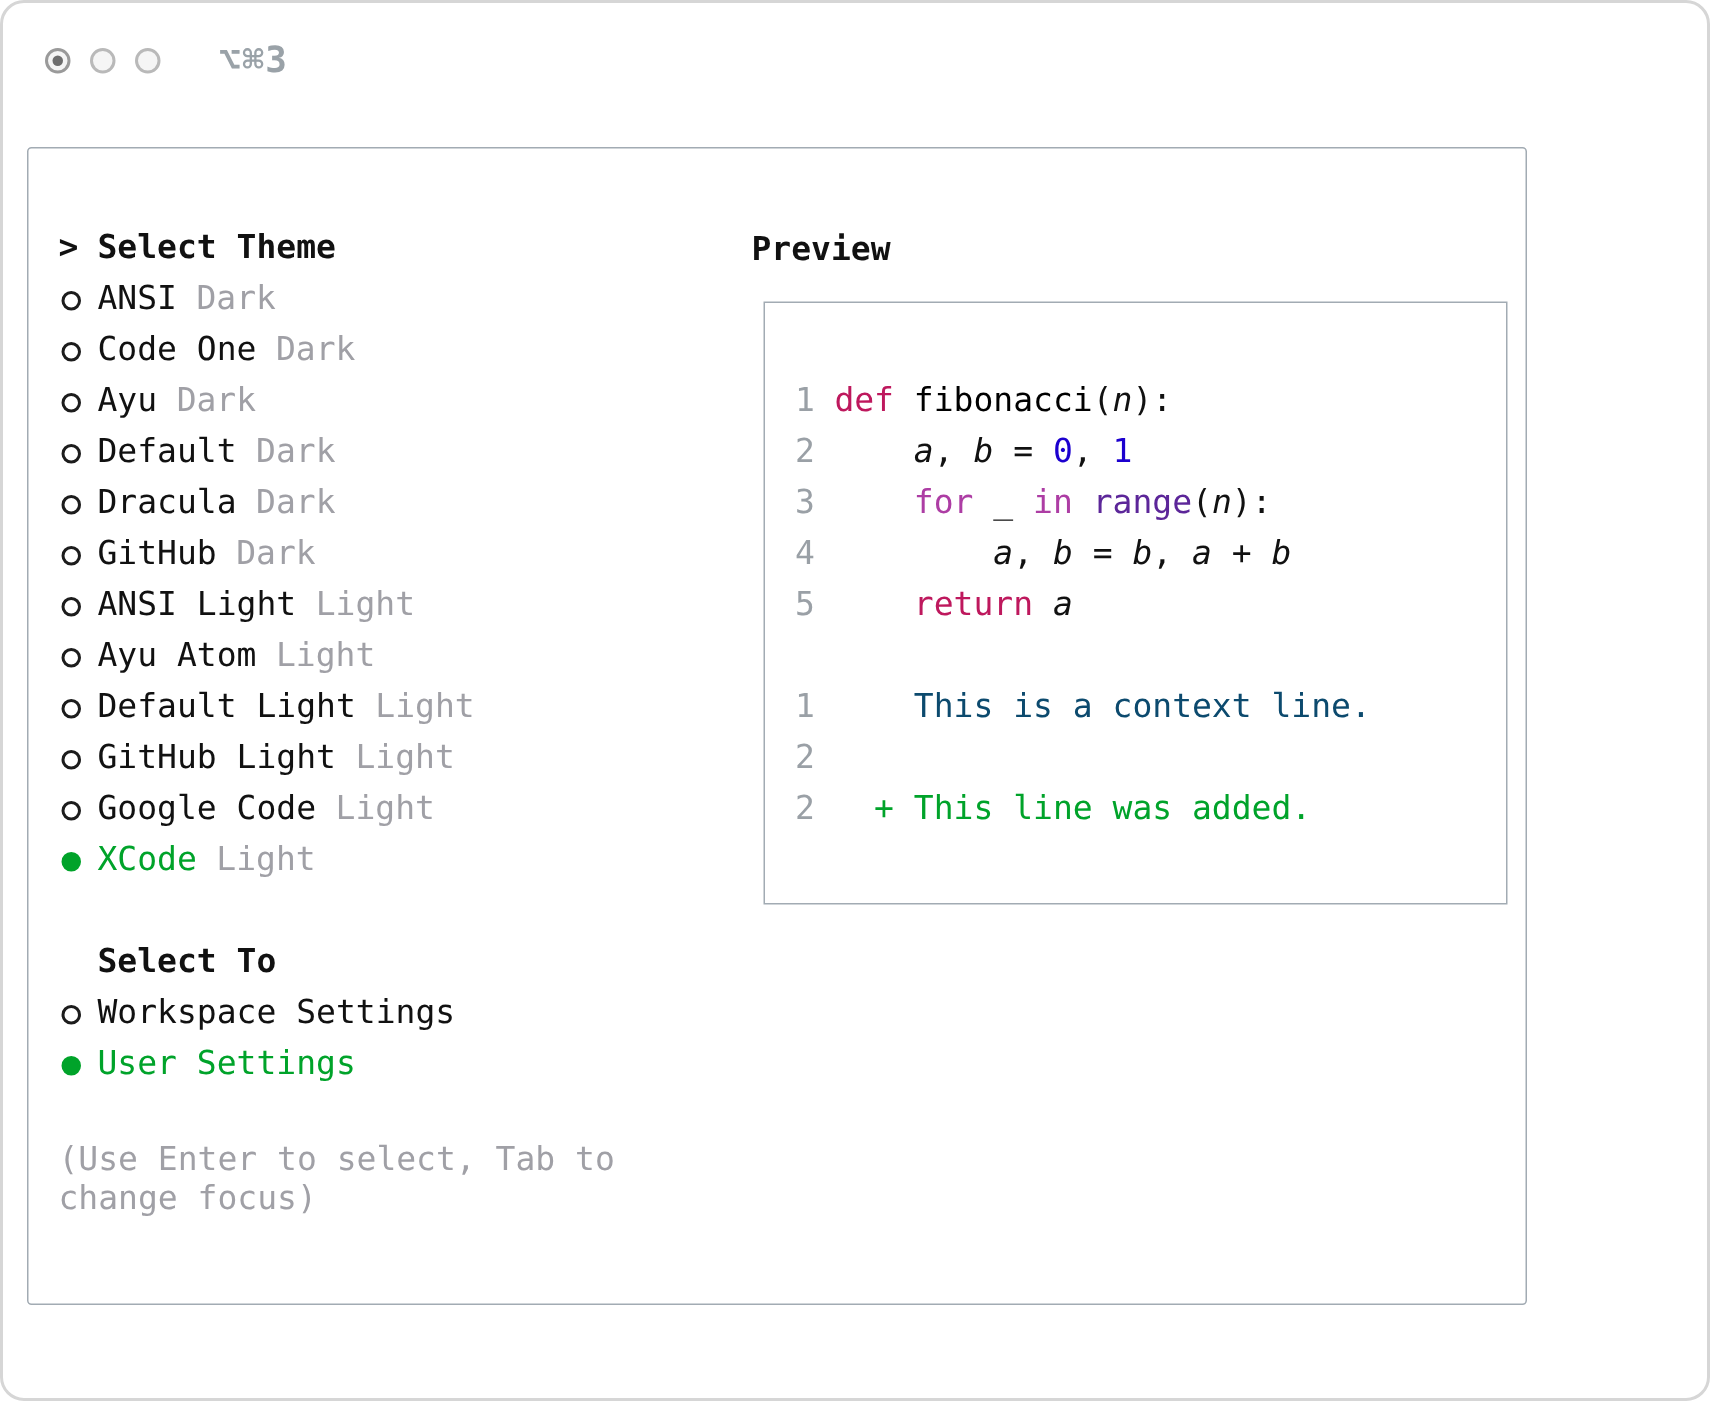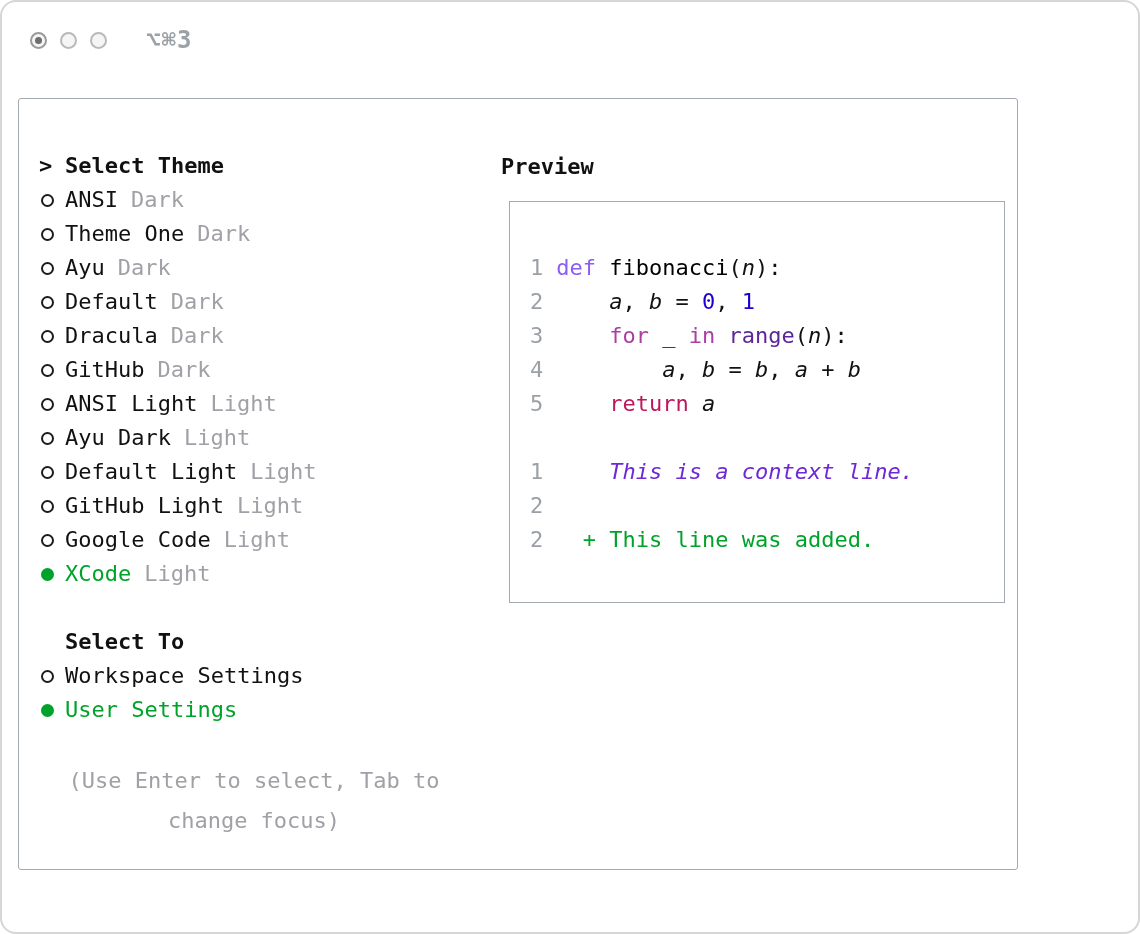--- a/index.html
+++ b/index.html
@@ -36,21 +36,21 @@
   .prompt{display:inline-block;width:26px;font-weight:bold;}
   .radio{width:13px;height:13px;border:2px solid #1c1c1c;border-radius:50%;box-sizing:border-box;
       margin-left:2px;margin-right:11px;flex:0 0 auto;}
   .radio.on{border-color:var(--green);background:var(--green);}
   .item{cursor:default;}
   .item .name{color:var(--text);}
   .item.selected .name{color:var(--green);}
   .item .variant{color:var(--variant);margin-left:13px;}
   .spacer{height:34px;}
   .apply-title{font-weight:bold;padding-left:26px;}
-  .hint{color:var(--hint);white-space:normal;line-height:40px;text-align:center;}
+  .hint{color:var(--hint);white-space:normal;line-height:26px;}
 
   
   .preview-title{position:absolute;left:482px;top:50px;height:34px;display:flex;align-items:center;
       font-size:22px;font-weight:bold;}
   .preview-box{position:absolute;left:490px;top:102px;width:496px;height:402px;
       border:1.5px solid var(--border);box-sizing:border-box;padding:48px 0 0 20px;
       font-size:22px;overflow:hidden;}
   .pline{height:34px;display:flex;align-items:center;white-space:pre;}
   .ln{display:inline-block;min-width:13px;margin-right:13px;}
 </style>
@@ -67,53 +67,53 @@
 </div>
 
 <div class="panel">
 
   <div class="left-col">
     <div class="row section-title">
       <span class="prompt">&gt;</span><span>Select Theme</span>
     </div>
     <div id="theme-list">
         <div class="row item"><span class="radio"></span><span class="name">ANSI</span><span class="variant">Dark</span></div>
-        <div class="row item"><span class="radio"></span><span class="name">Theme One</span><span class="variant">Dark</span></div>
+        <div class="row item"><span class="radio"></span><span class="name">Code One</span><span class="variant">Dark</span></div>
         <div class="row item"><span class="radio"></span><span class="name">Ayu</span><span class="variant">Dark</span></div>
         <div class="row item"><span class="radio"></span><span class="name">Default</span><span class="variant">Dark</span></div>
         <div class="row item"><span class="radio"></span><span class="name">Dracula</span><span class="variant">Dark</span></div>
         <div class="row item"><span class="radio"></span><span class="name">GitHub</span><span class="variant">Dark</span></div>
         <div class="row item"><span class="radio"></span><span class="name">ANSI Light</span><span class="variant">Light</span></div>
-        <div class="row item"><span class="radio"></span><span class="name">Ayu Dark</span><span class="variant">Light</span></div>
+        <div class="row item"><span class="radio"></span><span class="name">Ayu Atom</span><span class="variant">Light</span></div>
         <div class="row item"><span class="radio"></span><span class="name">Default Light</span><span class="variant">Light</span></div>
         <div class="row item"><span class="radio"></span><span class="name">GitHub Light</span><span class="variant">Light</span></div>
         <div class="row item"><span class="radio"></span><span class="name">Google Code</span><span class="variant">Light</span></div>
         <div class="row item selected"><span class="radio on"></span><span class="name">XCode</span><span class="variant">Light</span></div>
       </div>
     <div class="spacer"></div>
     <div class="row apply-title">Select To</div>
     <div id="apply-list">
         <div class="row item"><span class="radio"></span><span class="name">Workspace Settings</span></div>
         <div class="row item selected"><span class="radio on"></span><span class="name">User Settings</span></div>
       </div>
     <div class="spacer"></div>
     <div class="hint">(Use Enter to select, Tab to change focus)</div>
   </div>
 
   <div class="preview-title">Preview</div>
 
   <div class="preview-box">
     <div id="code-lines">
-        <div class="pline"><span class="ln" style="color: rgb(154, 160, 166);">1</span><span style="color: #8b5cf6;">def </span><span style="color: #000000;">fibonacci</span><span style="color: rgb(17, 17, 17);">(</span><span style="color: rgb(17, 17, 17); font-style: italic;">n</span><span style="color: rgb(17, 17, 17);">):</span></div>
+        <div class="pline"><span class="ln" style="color: rgb(154, 160, 166);">1</span><span style="color: #be185d;">def </span><span style="color: #000000;">fibonacci</span><span style="color: rgb(17, 17, 17);">(</span><span style="color: rgb(17, 17, 17); font-style: italic;">n</span><span style="color: rgb(17, 17, 17);">):</span></div>
         <div class="pline"><span class="ln" style="color: rgb(154, 160, 166);">2</span><span style="color: rgb(17, 17, 17);">    </span><span style="color: rgb(17, 17, 17); font-style: italic;">a</span><span style="color: rgb(17, 17, 17);">, </span><span style="color: rgb(17, 17, 17); font-style: italic;">b</span><span style="color: rgb(17, 17, 17);"> = </span><span style="color: rgb(28, 0, 207);">0</span><span style="color: rgb(17, 17, 17);">, </span><span style="color: rgb(28, 0, 207);">1</span></div>
         <div class="pline"><span class="ln" style="color: rgb(154, 160, 166);">3</span><span style="color: rgb(17, 17, 17);">    </span><span style="color: rgb(173, 61, 164);">for </span><span style="color: rgb(17, 17, 17);">_ </span><span style="color: rgb(173, 61, 164);">in </span><span style="color: rgb(92, 38, 153);">range</span><span style="color: rgb(17, 17, 17);">(</span><span style="color: rgb(17, 17, 17); font-style: italic;">n</span><span style="color: rgb(17, 17, 17);">):</span></div>
         <div class="pline"><span class="ln" style="color: rgb(154, 160, 166);">4</span><span style="color: rgb(17, 17, 17);">        </span><span style="color: rgb(17, 17, 17); font-style: italic;">a</span><span style="color: rgb(17, 17, 17);">, </span><span style="color: rgb(17, 17, 17); font-style: italic;">b</span><span style="color: rgb(17, 17, 17);"> = </span><span style="color: rgb(17, 17, 17); font-style: italic;">b</span><span style="color: rgb(17, 17, 17);">, </span><span style="color: rgb(17, 17, 17); font-style: italic;">a</span><span style="color: rgb(17, 17, 17);"> + </span><span style="color: rgb(17, 17, 17); font-style: italic;">b</span></div>
         <div class="pline"><span class="ln" style="color: rgb(154, 160, 166);">5</span><span style="color: rgb(17, 17, 17);">    </span><span style="color: #be185d;">return </span><span style="color: rgb(17, 17, 17); font-style: italic;">a</span></div>
       </div>
     <div class="spacer"></div>
     <div id="diff-lines">
-        <div class="pline"><span class="ln" style="color: rgb(154, 160, 166);">1</span><span style="color: #6d28d9; font-style: italic;">    This is a context line.</span></div>
+        <div class="pline"><span class="ln" style="color: rgb(154, 160, 166);">1</span><span style="color: #0c4a6e;">    This is a context line.</span></div>
         <div class="pline"><span class="ln" style="color: rgb(154, 160, 166);">2</span></div>
         <div class="pline"><span class="ln" style="color: rgb(154, 160, 166);">2</span><span style="color: rgb(0, 163, 42);">  + This line was added.</span></div>
       </div>
   </div>
 
 </div>
 
 </body></html>

